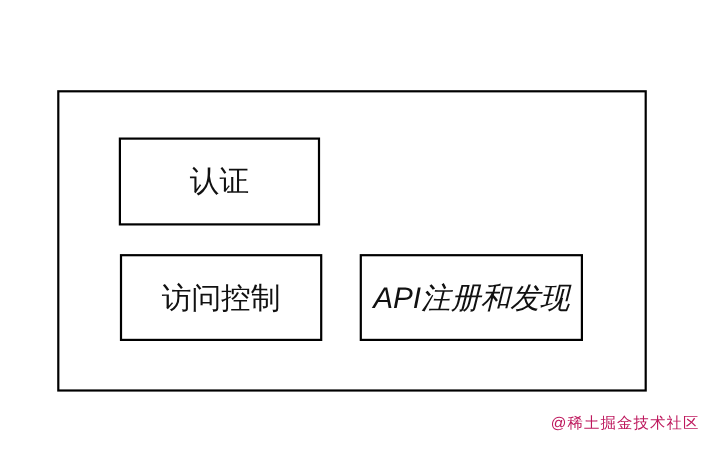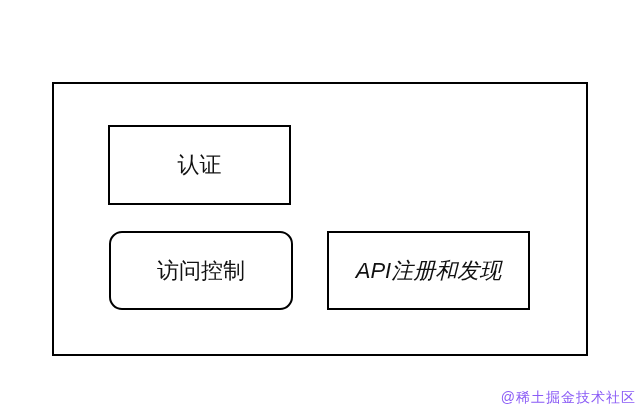--- a/index.html
+++ b/index.html
@@ -36,34 +36,34 @@
     background: #ffffff;
   }
   .func-box {
     position: absolute;
     border: 2px solid #000000;
     box-sizing: border-box;
     background: #ffffff;
     display: flex;
     align-items: center;
     justify-content: center;
-    font-size: 22px;
+    font-size: 27px;
     color: #111111;
     white-space: nowrap;
   }
   .func-box.pos-1 { left: 54px;  top: 41px;  width: 183px; height: 80px; }
   .func-box.pos-2 { left: 275px; top: 41px;  width: 201px; height: 80px; }
-  .func-box.pos-3 { left: 55px;  top: 147px; width: 184px; height: 79px; border-radius: 13px; }
+  .func-box.pos-3 { left: 55px;  top: 147px; width: 184px; height: 79px; }
   .func-box.pos-4 { left: 273px; top: 147px; width: 203px; height: 79px; font-style: italic; }
   .watermark {
     position: absolute;
     right: 8px;
-    bottom: 11px;
+    bottom: 24px;
     font-size: 14px;
-    color: #8b5cf6;
+    color: #be185d;
     letter-spacing: 1px;
     white-space: nowrap;
   }
 </style>
 </head>
 <body>
 
 <div class="canvas">
 
 

